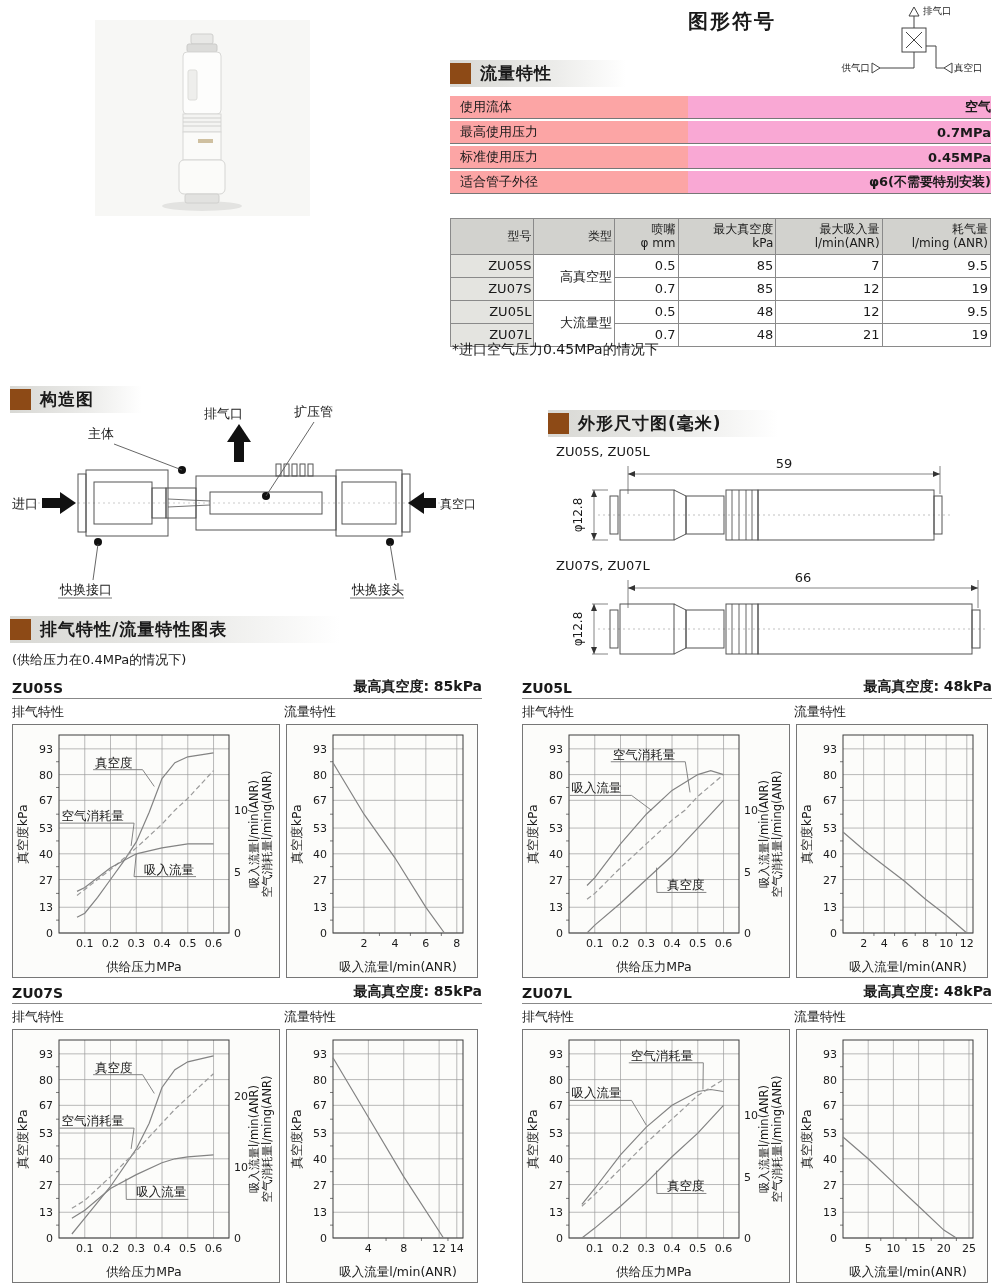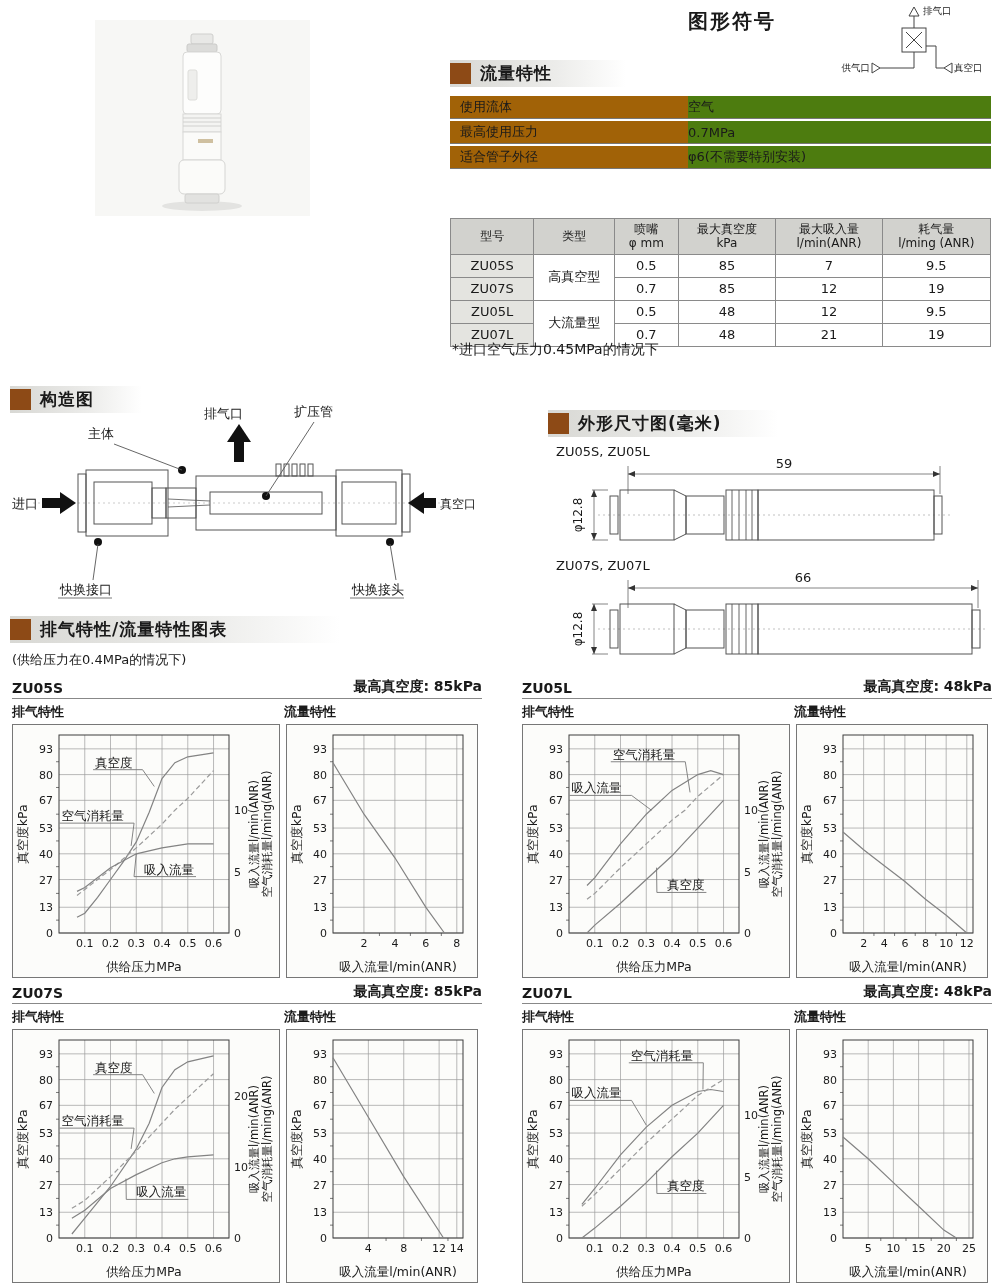--- a/index.html
+++ b/index.html
@@ -12,34 +12,34 @@
     background:linear-gradient(90deg,#d8d8d4 0%,#ececea 60%,rgba(255,255,255,0) 100%);}
   .sec-header .sq{width:21px;height:21px;background:#8d4a16;flex:0 0 auto;}
   .sec-header .t{font-size:17px;font-weight:bold;letter-spacing:1px;white-space:nowrap;}
 
   .big-title{position:absolute;left:688px;top:8px;font-size:20px;font-weight:bold;letter-spacing:2px;}
 
   .features{position:absolute;left:60px;top:230px;font-size:13px;line-height:20px;}
 
   .spec-table{position:absolute;left:450px;top:94px;width:541px;border-collapse:separate;border-spacing:0 2px;font-size:13px;}
   .spec-table td{height:20px;border-bottom:1px solid #777;padding:1px 0;}
-  .spec-table .lbl{background:#a16207;width:228px;padding-left:10px;}
-  .spec-table .val{background:#4d7c0f;text-align:left;}
-
-  .model-table{position:absolute;left:450px;top:218px;width:541px;border-collapse:collapse;font-size:13px;text-align:center;}
+  .spec-table .lbl{background:#fca5a5;width:228px;padding-left:10px;}
+  .spec-table .val{background:#f9a8d4;text-align:right;font-weight:bold;}
+
+  .model-table{position:absolute;left:450px;top:218px;width:541px;border-collapse:collapse;font-size:13px;text-align:right;}
   .model-table th{background:#d2d2ce;font-weight:normal;font-size:12px;white-space:pre-line;line-height:1.2;padding:3px 2px;border:1px solid #8a8a8a;}
   .model-table td{border:1px solid #8a8a8a;padding:1px 2px;height:20px;background:#fff;}
   .model-table td.model{background:#e4e4e0;}
   .footnote{position:absolute;left:452px;top:341px;font-size:14px;}
 
   .charts-subtitle{position:absolute;left:12px;top:651px;font-size:13px;}
 
   .group{position:absolute;width:470px;}
   .group-head{display:flex;justify-content:space-between;align-items:flex-end;font-size:14px;font-weight:600;border-bottom:1px solid #888;padding-bottom:2px;}
-  .chart-titles{display:flex;font-size:13px;margin-top:4px;font-weight:bold;}
+  .chart-titles{display:flex;font-size:13px;margin-top:4px;}
   .chart-titles .t1{width:272px;}
   .chart-row{display:flex;gap:6px;margin-top:3px;}
   svg.chart{border:1px solid #777;background:#fcfcfa;}
 
   .photo-wrap{position:absolute;left:95px;top:20px;}
 </style>
 </head>
 <body>
 
 <div class="page">
@@ -88,20 +88,24 @@
   </div>
   <table class="spec-table">
     <tbody>
       <tr>
           <td class="lbl">使用流体</td>
           <td class="val">空气</td>
         </tr>
       <tr>
           <td class="lbl">最高使用压力</td>
           <td class="val">0.7MPa</td>
+        </tr>
+      <tr>
+          <td class="lbl">标准使用压力</td>
+          <td class="val">0.45MPa</td>
         </tr>
       <tr>
           <td class="lbl">适合管子外径</td>
           <td class="val">φ6(不需要特别安装)</td>
         </tr>
     </tbody>
   </table>
 
 
   <table class="model-table">

